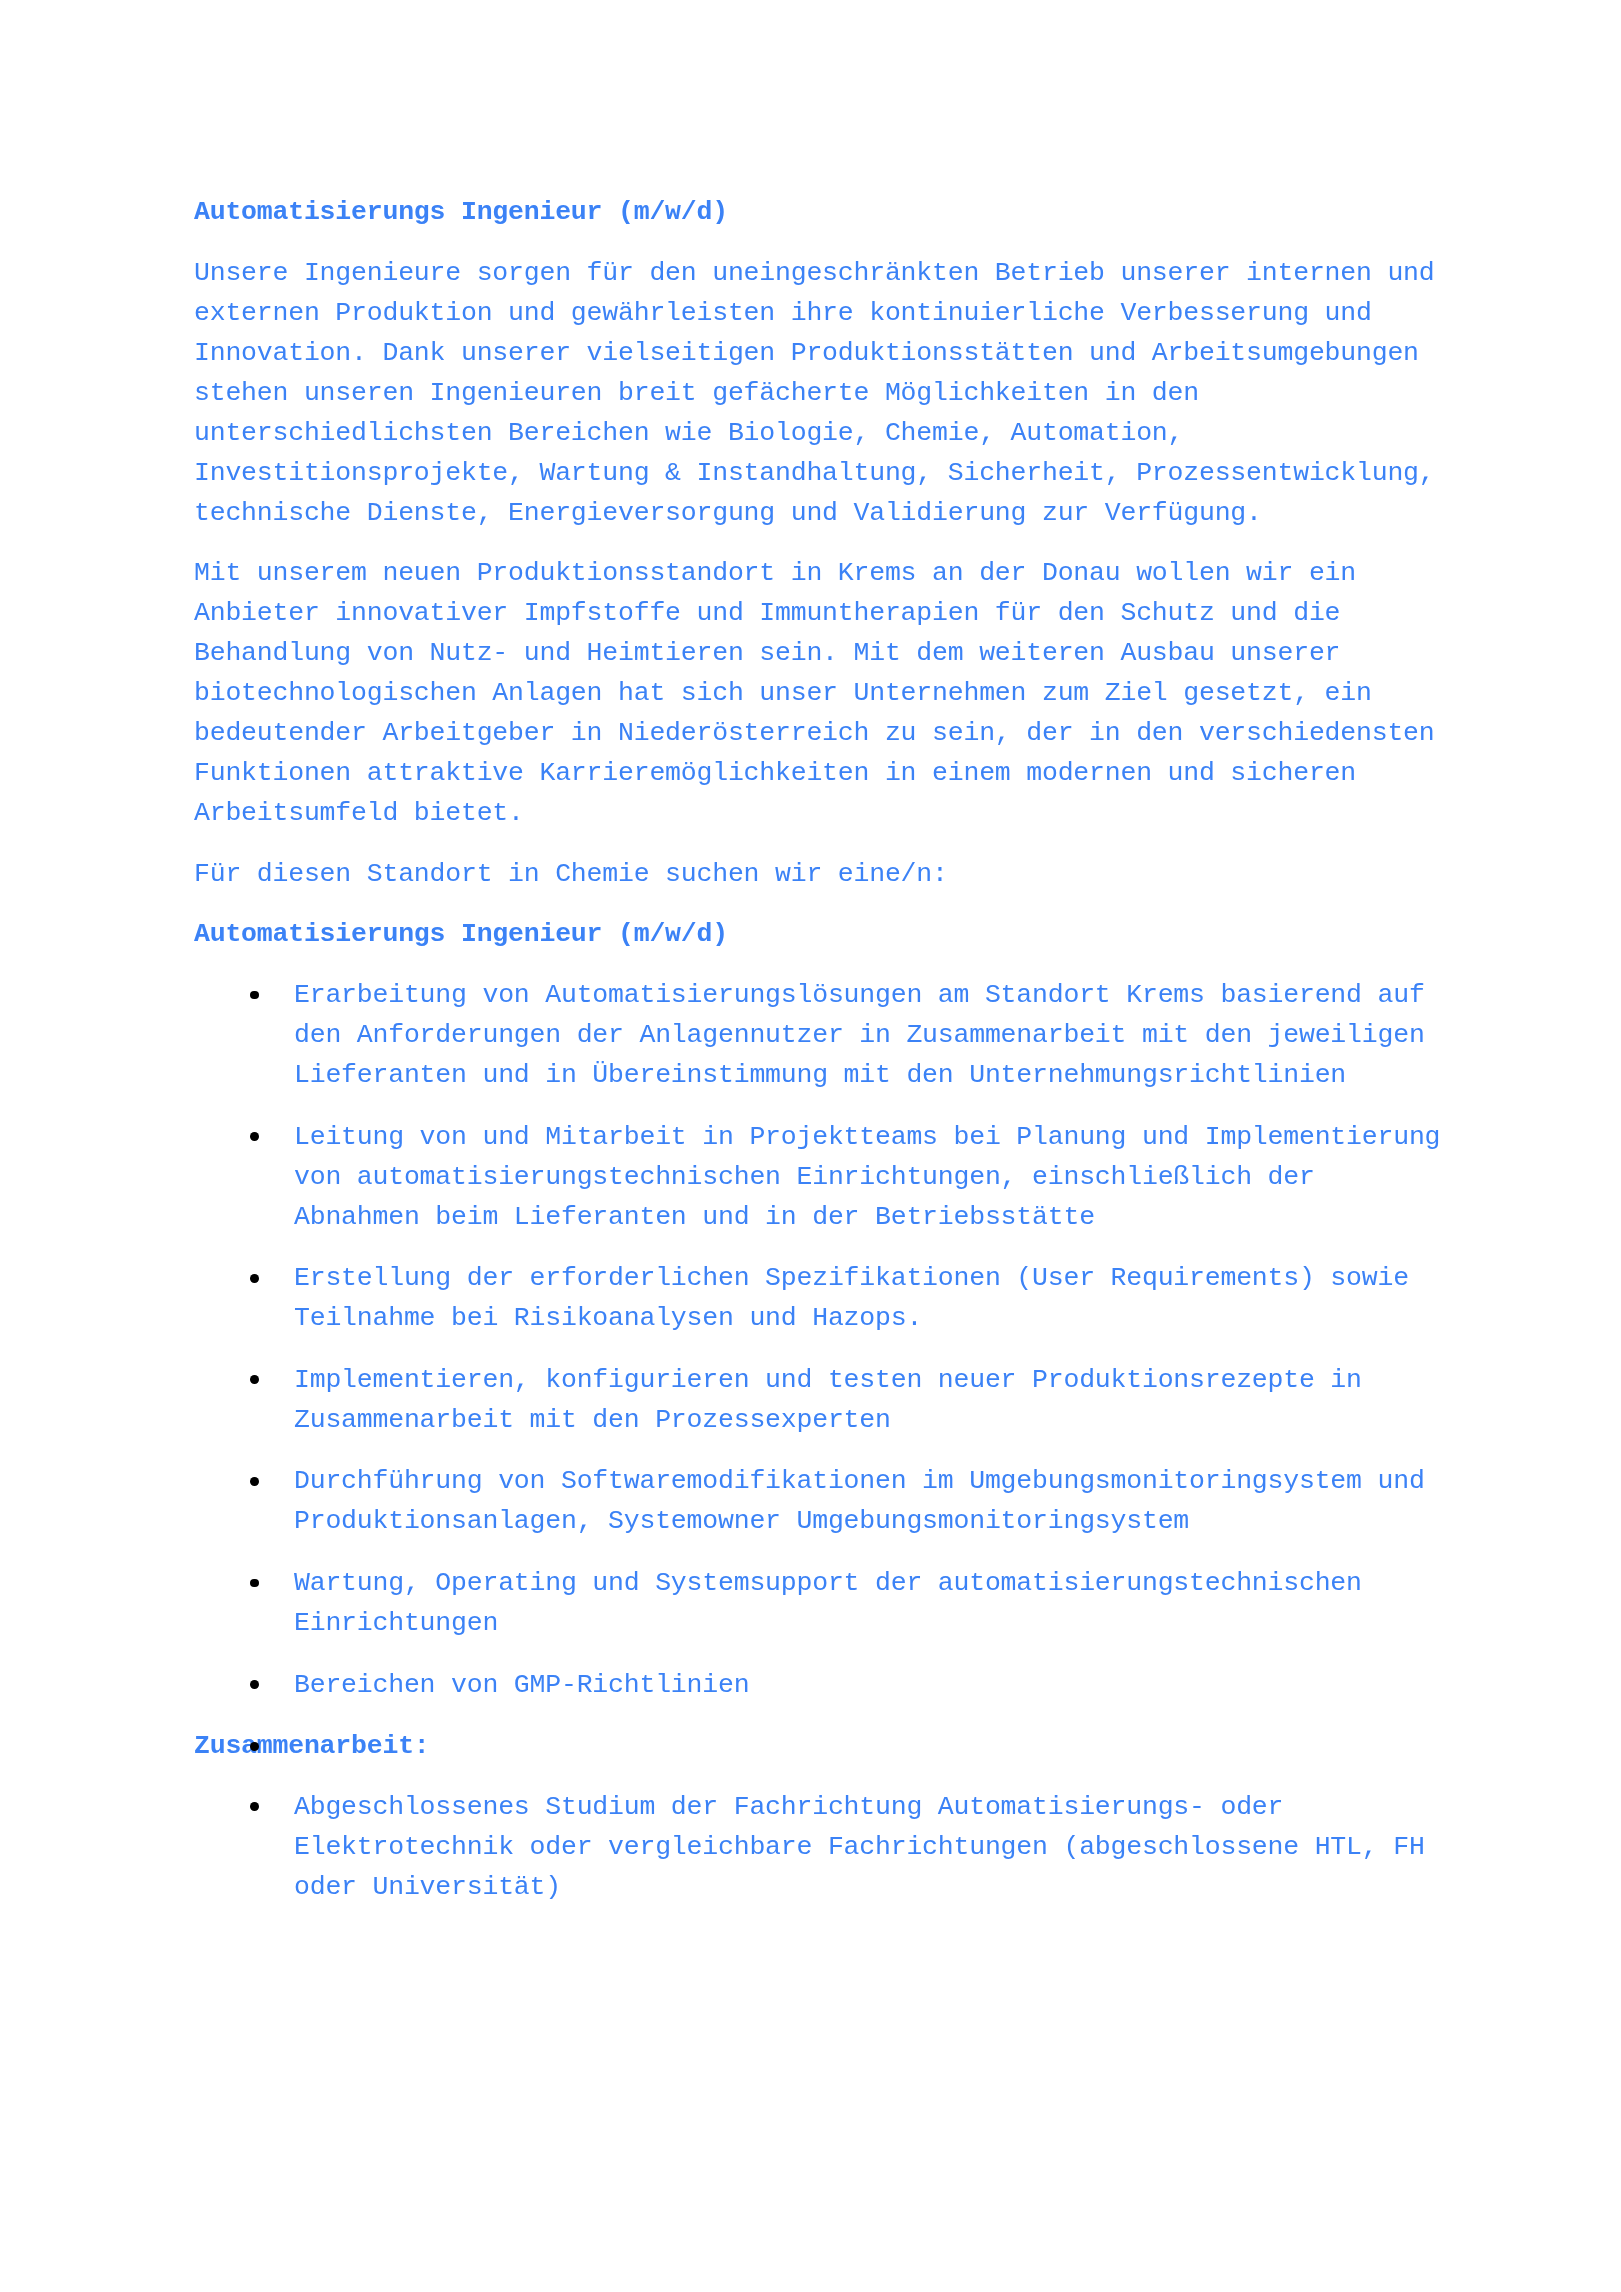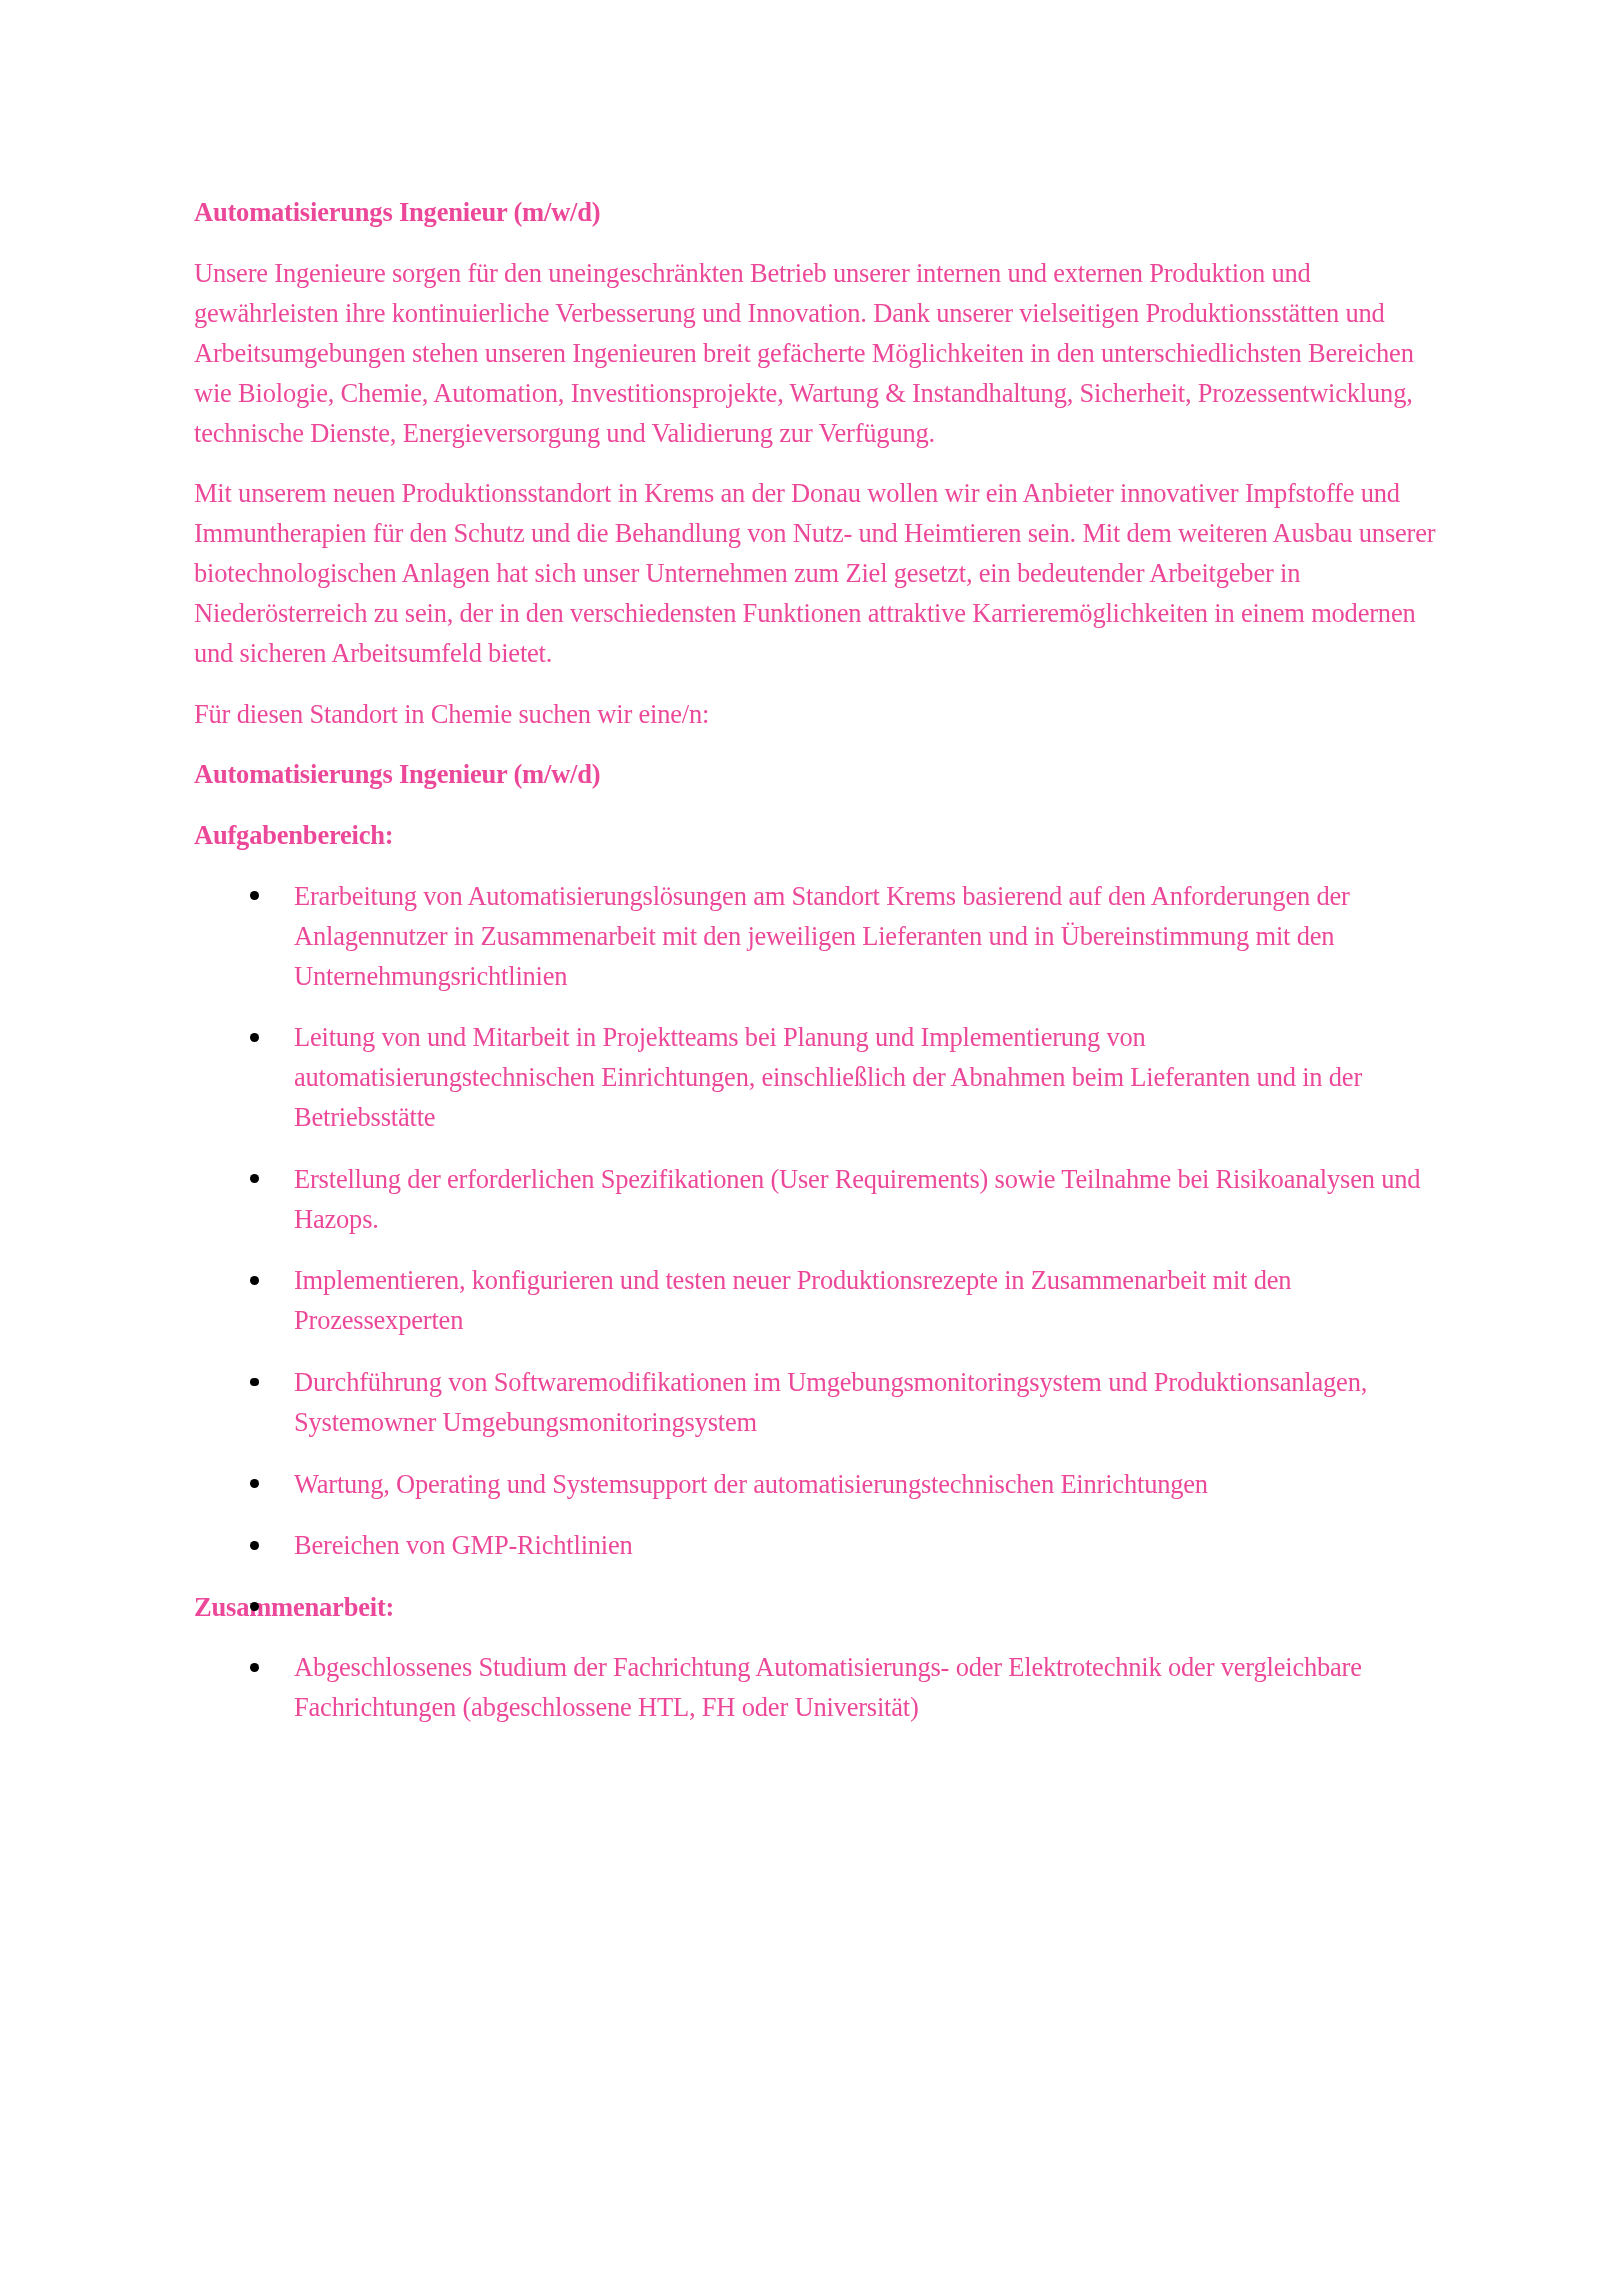--- a/index.html
+++ b/index.html
@@ -1,41 +1,40 @@
 <!DOCTYPE html>
 <html><head>
 <meta charset="utf-8">
 <style>
   html, body { margin: 0; padding: 0; background: #ffffff; }
   body { width: 1621px; height: 2293px; position: relative; overflow: hidden; }
   .page {
     position: absolute; left: 194px; top: 192px; width: 1255px;
-    font-family: Liberation Serif, serif;
-    font-size: 26.5px; line-height: 40px; color: #ec4899;
+    font-family: Liberation Mono, monospace;
+    font-size: 26.5px; line-height: 40px; color: #3b82f6;
     letter-spacing: -0.2px;
   }
   p { margin: 0 0 20.6px 0; }
   .bold { font-weight: bold; }
   ul { list-style: none; margin: 0 0 20.6px 0; padding: 0; }
   li { position: relative; padding-left: 100px; margin: 0 0 21.6px 0; }
   li .bullet {
     position: absolute; left: 56px; top: 15.7px;
     width: 8.8px; height: 8.8px; border-radius: 50%; background: #000000;
   }
 </style>
 </head>
 <body>
 
 <div class="page">
   <p class="bold">Automatisierungs Ingenieur (m/w/d)</p>
   <p>Unsere Ingenieure sorgen für den uneingeschränkten Betrieb unserer internen und externen Produktion und gewährleisten ihre kontinuierliche Verbesserung und Innovation. Dank unserer vielseitigen Produktionsstätten und Arbeitsumgebungen stehen unseren Ingenieuren breit gefächerte Möglichkeiten in den unterschiedlichsten Bereichen wie Biologie, Chemie, Automation, Investitionsprojekte, Wartung &amp; Instandhaltung, Sicherheit, Prozessentwicklung, technische Dienste, Energieversorgung und Validierung zur Verfügung.</p>
   <p>Mit unserem neuen Produktionsstandort in Krems an der Donau wollen wir ein Anbieter innovativer Impfstoffe und Immuntherapien für den Schutz und die Behandlung von Nutz- und Heimtieren sein. Mit dem weiteren Ausbau unserer biotechnologischen Anlagen hat sich unser Unternehmen zum Ziel gesetzt, ein bedeutender Arbeitgeber in Niederösterreich zu sein, der in den verschiedensten Funktionen attraktive Karrieremöglichkeiten in einem modernen und sicheren Arbeitsumfeld bietet.</p>
   <p>Für diesen Standort in Chemie suchen wir eine/n:</p>
   <p class="bold">Automatisierungs Ingenieur (m/w/d)</p>
-  <p class="bold">Aufgabenbereich:</p>
   <ul>
     <li><span class="bullet"></span><span>Erarbeitung von Automatisierungslösungen am Standort Krems basierend auf den Anforderungen der Anlagennutzer in Zusammenarbeit mit den jeweiligen Lieferanten und in Übereinstimmung mit den Unternehmungsrichtlinien</span></li>
     <li><span class="bullet"></span><span>Leitung von und Mitarbeit in Projektteams bei Planung und Implementierung von automatisierungstechnischen Einrichtungen, einschließlich der Abnahmen beim Lieferanten und in der Betriebsstätte</span></li>
     <li><span class="bullet"></span><span>Erstellung der erforderlichen Spezifikationen (User Requirements) sowie Teilnahme bei Risikoanalysen und Hazops.</span></li>
     <li><span class="bullet"></span><span>Implementieren, konfigurieren und testen neuer Produktionsrezepte in Zusammenarbeit mit den Prozessexperten</span></li>
     <li><span class="bullet"></span><span>Durchführung von Softwaremodifikationen im Umgebungsmonitoringsystem und Produktionsanlagen, Systemowner Umgebungsmonitoringsystem</span></li>
     <li><span class="bullet"></span><span>Wartung, Operating und Systemsupport der automatisierungstechnischen Einrichtungen</span></li>
     <li><span class="bullet"></span><span>Bereichen von GMP-Richtlinien</span></li>
     <li><span class="bullet"></span></li>
   </ul>

